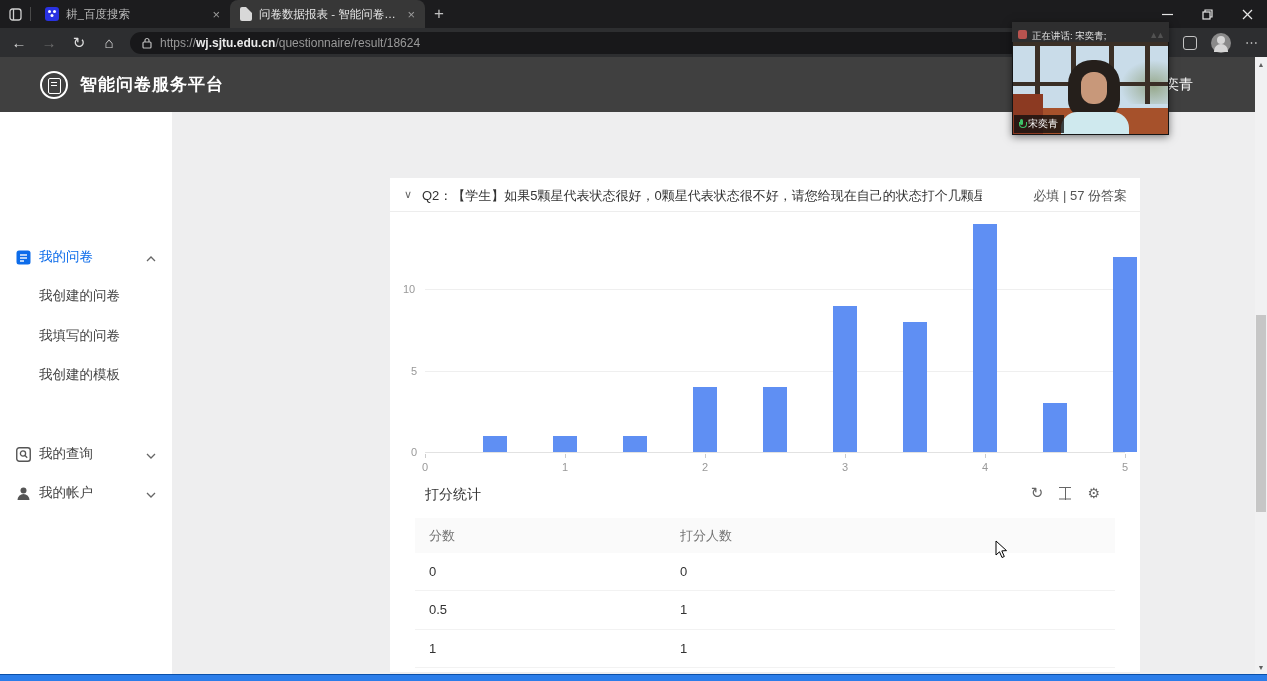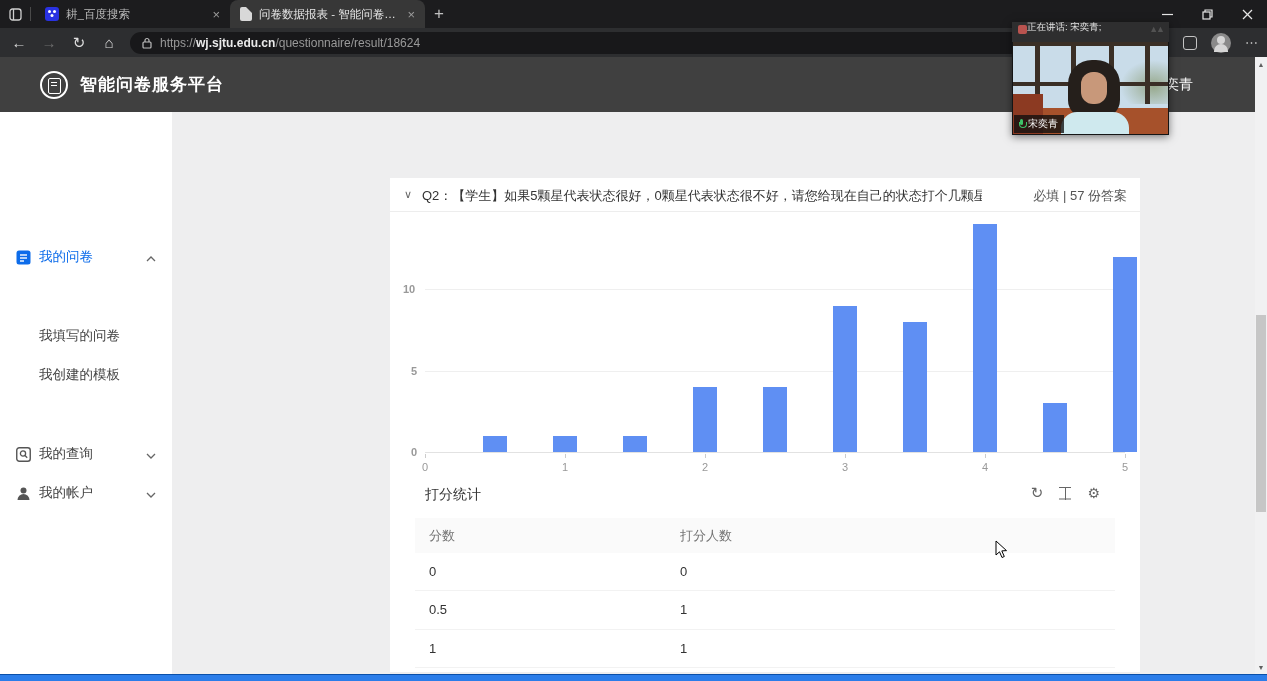--- a/index.html
+++ b/index.html
@@ -70,21 +70,21 @@
   .q-header { position:absolute; left:0; top:0; width:750px; height:34px; border-bottom:1px solid #ededed; }
   .q-chev { position:absolute; left:14px; top:10px; color:#666; font-size:11px; }
   .q-text { position:absolute; left:32px; top:9px; width:560px; font-size:13px; color:#333; white-space:nowrap; overflow:hidden; }
   .q-meta { position:absolute; right:13px; top:9px; font-size:13px; color:#555; }
 
   
   .plot { position:absolute; left:35px; top:44px; width:700px; height:231px; }
   .gridline { position:absolute; left:0; width:700px; height:1px; background:#efefef; }
   .baseline { position:absolute; left:0; bottom:0; width:700px; height:1px; background:#e2e2e2; }
   .bar { position:absolute; bottom:1px; width:24px; background:#5f8ff3; }
-  .ytick { position:absolute; right:705px; font-size:11px; color:#999;font-weight:bold; }
+  .ytick { position:absolute; right:705px; font-size:11px; color:#999; }
   .xtick { position:absolute; top:238px; transform:translateX(-50%); font-size:11px; color:#999; }
   .tickmark { position:absolute; top:232px; width:1px; height:4px; background:#ccc; }
 
   .sect-title { position:absolute; left:35px; top:308px; font-size:14px; color:#333; }
   .sect-icons { position:absolute; right:40px; top:306px; display:flex; gap:16px; align-items:center; color:#666; }
   .ibeam { display:inline-block; width:12px; height:13px; position:relative; }
   .ibeam:before { content:""; position:absolute; left:5.5px; top:0; width:1.5px; height:13px; background:#666; }
   .ibeam:after { content:""; position:absolute; left:0; top:0; width:12px; height:1.5px; background:#666; box-shadow:0 11.5px 0 #666; }
 
   .stable { position:absolute; left:25px; top:340px; width:700px; }
@@ -95,21 +95,21 @@
 
   
   .scrollbar { position:absolute; right:0; top:57px; width:12px; height:618px; background:#f1f1f2; }
   .sb-arrow { position:absolute; left:0; width:12px; text-align:center; font-size:7px; color:#606060; }
   .sb-thumb { position:absolute; left:1px; top:258px; width:10px; height:197px; background:#c6c6c6; }
 
   .bottom-strip { position:absolute; left:0; top:674px; width:1267px; height:7px; background:#2b7de9; border-top:1px solid #0a4fa8; }
 
   
   .meet { position:absolute; left:1012px; top:22px; width:157px; height:113px; z-index:60; box-shadow:0 2px 8px rgba(0,0,0,.5); }
-  .meet-bar { height:20px; background:#2e2e2f; display:flex; align-items:flex-end; padding:8px 6px; }
+  .meet-bar { height:20px; background:#2e2e2f; display:flex; align-items:flex-start; padding:8px 6px; gap:5px; }
   .meet-app-ic { width:9px; height:9px; border-radius:2px; background:#b9534f; flex:0 0 auto; }
   .meet-status { font-size:9.5px; color:#e2e2e2; white-space:nowrap; flex:1; }
   .meet-wm { color:#6a6a6a; font-size:9px; opacity:.6; letter-spacing:-2px; }
   .meet-video { position:relative; height:93px; background:#c9dce9; overflow:hidden; border:1px solid #151515; border-top:none; }
   .mv-frame-top { position:absolute; left:0; top:0; width:100%; height:4px; background:#3a2f26; }
   .mv-mullion { position:absolute; top:0; width:5px; height:62px; background:#3a2f26; }
   .mv-hbar { position:absolute; left:0; top:40px; width:100%; height:4px; background:#3a2f26; }
   .mv-trees { position:absolute; right:0; top:18px; width:48px; height:44px; background:radial-gradient(ellipse at 70% 60%, #97a98c 0%, rgba(151,169,140,0) 70%); }
   .mv-wall { position:absolute; left:0; bottom:0; width:100%; height:26px; background:#a6512b; }
   .mv-wall-l { position:absolute; left:0; bottom:0; width:30px; height:40px; background:#8c3a22; }
@@ -204,20 +204,23 @@
             <rect x="0.5" y="0.5" width="14" height="14" rx="2.5" fill="#0d6cea"></rect>
             <line x1="4" y1="5" x2="11" y2="5" stroke="#fff" stroke-width="1.4"></line>
             <line x1="4" y1="8" x2="11" y2="8" stroke="#fff" stroke-width="1.4"></line>
             <line x1="4" y1="11" x2="8" y2="11" stroke="#fff" stroke-width="1.4"></line>
           </svg></span>
         <span class="s-label">我的问卷</span>
         <span class="chev"><svg width="10" height="6">
             <path d="M1 5 L5 1 L9 5" fill="none" stroke="#666" stroke-width="1.3"></path>
           </svg></span>
       </div>
+      <div class="side-item sub" style="top: 170px;">
+        <span class="s-label">我创建的问卷</span>
+      </div>
       <div class="side-item sub" style="top: 210px;">
         <span class="s-label">我填写的问卷</span>
       </div>
       <div class="side-item sub" style="top: 249px;">
         <span class="s-label">我创建的模板</span>
       </div>
       <div class="side-item" style="top: 367px;">
         <span class="s-ic"><svg width="15" height="15">
             <circle cx="7.5" cy="4.5" r="3" fill="#555"></circle>
             <path d="M1.5 14 a6 6 0 0 1 12 0 Z" fill="#555"></path>

